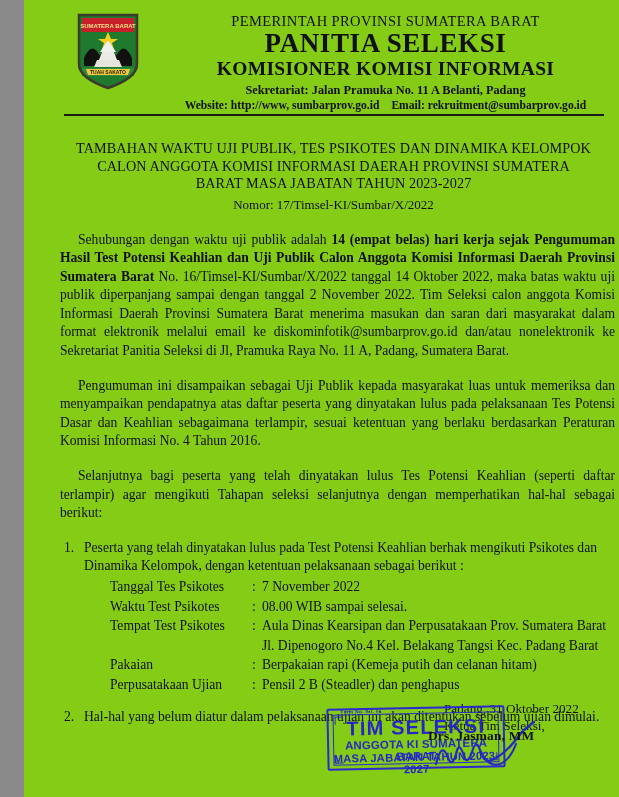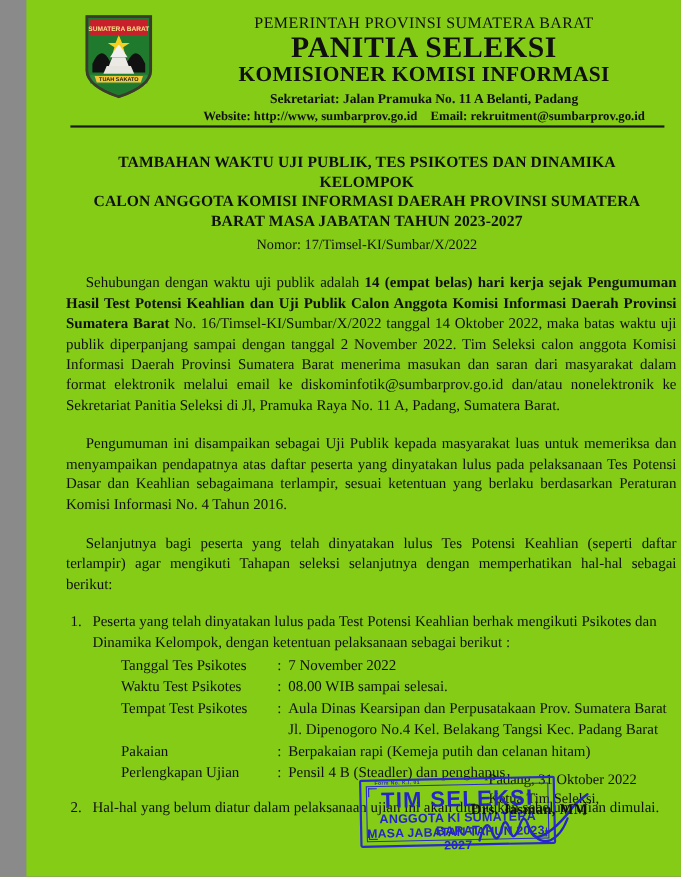--- a/index.html
+++ b/index.html
@@ -82,21 +82,21 @@
     text-align: center;
   }
   .doc-kind {
     font-size: 18.5px;
     letter-spacing: 1.6px;
     line-height: 24px;
   }
   .doc-subject {
     margin: 14px 48px 0 48px;
     font-size: 14.2px;
-    font-weight: bold;
+    font-weight: normal;
     letter-spacing: .1px;
     line-height: 17.5px;
   }
   .doc-number {
     margin-top: 3px;
     font-size: 13px;
     line-height: 17px;
   }
 
   
@@ -305,23 +305,23 @@
               <td class="lbl"></td>
               <td class="sep"></td>
               <td class="val val2">Jl. Dipenogoro No.4 Kel. Belakang Tangsi Kec. Padang Barat</td>
             </tr>
             <tr>
               <td class="lbl">Pakaian</td>
               <td class="sep">:</td>
               <td class="val">Berpakaian rapi (Kemeja putih dan celanan hitam)</td>
             </tr>
             <tr>
-              <td class="lbl">Perlengkapan Ujian</td>
-              <td class="sep">:</td>
-              <td class="val">Pensil 4 B (Steadler) dan penghapus</td>
+              <td class="lbl">Perpusatakaan Ujian</td>
+              <td class="sep">:</td>
+              <td class="val">Pensil 2 B (Steadler) dan penghapus</td>
             </tr>
           </tbody>
         </table>
       </li>
 
       <li class="li2">
         <span class="marker">2.</span>
         <span>Hal-hal yang belum diatur dalam pelaksanaan ujian ini akan ditentukan sebelum ujian dimulai.</span>
       </li>
     </ol>

